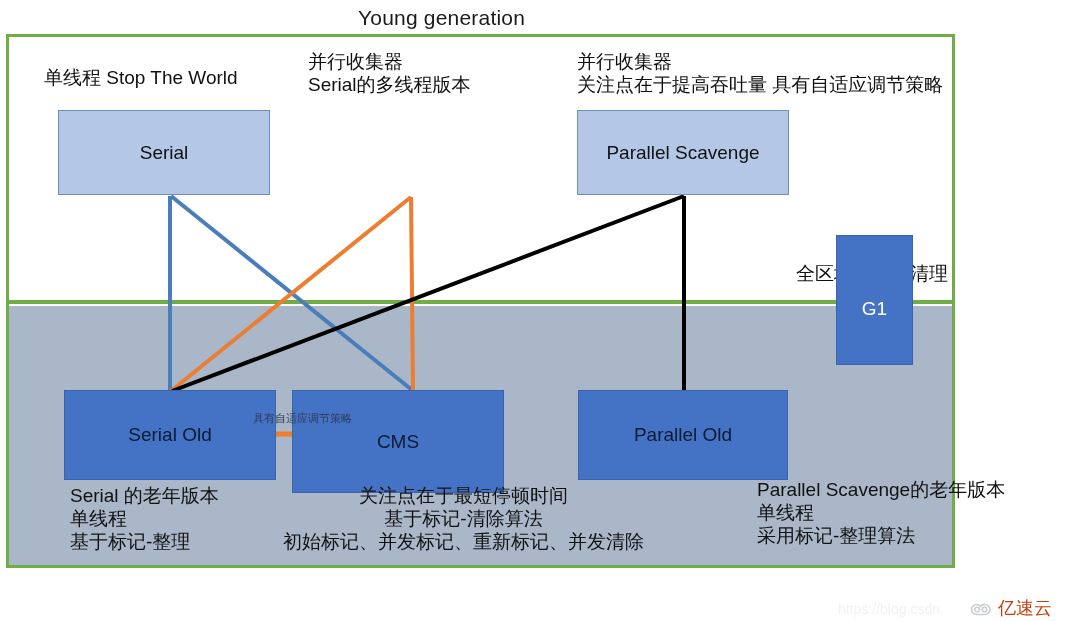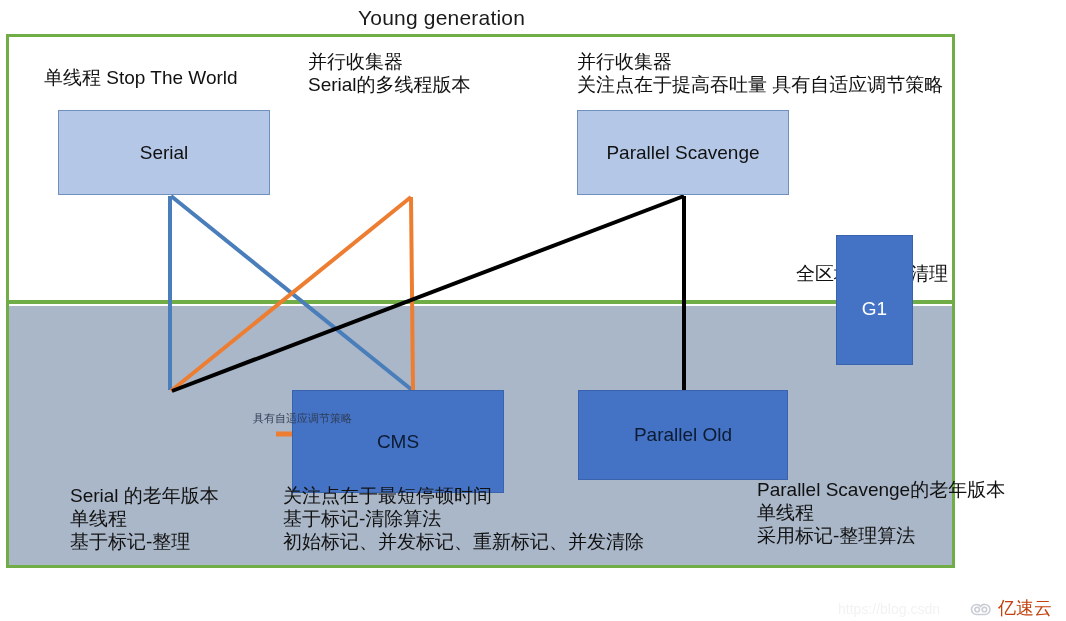--- a/index.html
+++ b/index.html
@@ -108,21 +108,21 @@
     font-size: 19px;
     color: #111111;
     line-height: 1.22;
     white-space: pre;
   }
   #annot-serial     { left: 44px;  top: 66px; }
   #annot-parnew     { left: 308px; top: 50px; }
   #annot-ps         { left: 577px; top: 50px; }
   #annot-g1         { left: 796px; top: 262px; }
   #annot-serial-old { left: 70px;  top: 484px; }
-  #annot-cms        { left: 283px; top: 484px; }
+  #annot-cms        { left: 283px; top: 484px; text-align: center; }
   #annot-parallel-old { left: 757px; top: 478px; }
 
   .micro-label {
     position: absolute;
     left: 253px;
     top: 411px;
     font-size: 11px;
     color: #2f3d57;
     white-space: nowrap;
   }
@@ -188,20 +188,23 @@
 关注点在于提高吞吐量 具有自适应调节策略</div>
   <div class="node-box young-box" id="box-ps">
     <span>Parallel Scavenge</span>
   </div>
 
   <div class="annot" id="annot-g1">全区域的垃圾清理</div>
   <div class="node-box g1-box" id="box-g1">
     <span>G1</span>
   </div>
 
+  <div class="node-box old-box" id="box-serial-old">
+    <span>Serial  Old</span>
+  </div>
   <div class="annot" id="annot-serial-old">Serial 的老年版本
 单线程
 基于标记-整理</div>
 
   <div class="node-box old-box" id="box-cms">
     <span>CMS</span>
   </div>
   <div class="annot" id="annot-cms">关注点在于最短停顿时间
 基于标记-清除算法
 初始标记、并发标记、重新标记、并发清除</div>

